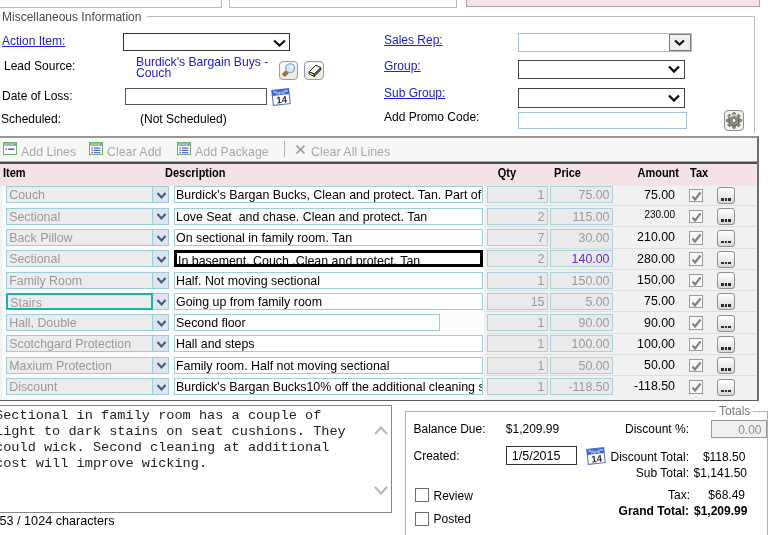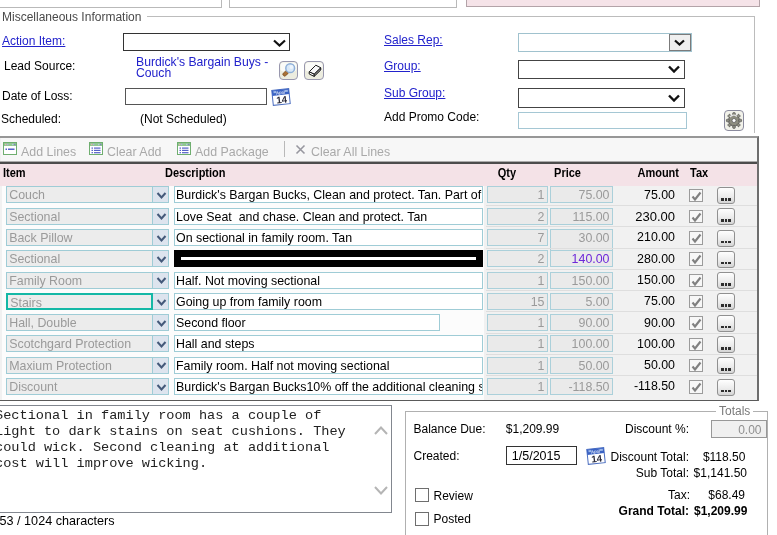--- a/index.html
+++ b/index.html
@@ -167,21 +167,21 @@
     <i style="left:10.6px"></i>
   </div>
 <div class="gridrow" style="left:5.7px;top:207.6px;width:147.6px;height:17.2px;border:1px solid #9fccd6;background:#ececec;color:#9a9a9a;padding:1px 0 0 2.5px;overflow:hidden;white-space:nowrap">Sectional</div>
 <div class="gridrow" style="left:153.3px;top:207.6px;width:15.5px;height:17.2px;border:1px solid #9fccd6;border-left:none;background:#dde4ee"></div>
 <svg class="abs" style="left:156.2px;top:213.39000000000001px" width="11" height="7" viewBox="0 0 11 7">
     <path d="M1.5 1 L5.5 5.5 L9.5 1" fill="none" stroke="#44597a" stroke-width="2"></path>
   </svg>
 <div class="gridrow" style="left:173.5px;top:207.6px;width:309.7px;height:17.2px;border:1px solid #9fccd6;background:#fff;color:#000;padding:1px 0 0 1.5px;overflow:hidden;white-space:nowrap">Love Seat&nbsp; and chase. Clean and protect. Tan</div>
 <div class="gridrow" style="left:486.5px;top:207.6px;width:61px;height:17.2px;border:1px solid #abd0da;background:#eaeaea;color:#9a9a9a;padding:1px 2px 0 0;text-align:right;box-sizing:border-box">2</div>
 <div class="gridrow" style="left:549.5px;top:207.6px;width:63px;height:17.2px;border:1px solid #abd0da;background:#eaeaea;color:#9a9a9a;padding:1px 2px 0 0;text-align:right;box-sizing:border-box">115.00</div>
-<div class="abs" style="left:615px;top:209.1px;width:60px;text-align:right;font-size:13px">230.00</div>
+<div class="abs" style="left:615px;top:209.1px;width:60px;text-align:right;font-size:10px">230.00</div>
 <div class="cb" style="left:689px;top:209.8px"><svg width="13" height="13" viewBox="0 0 13 13">
       <path d="M2.5 6.5 L5 9.5 L10.5 2.5" fill="none" stroke="#808080" stroke-width="2.1"></path>
     </svg></div>
 <div class="dots" style="left:716.5px;top:208.3px">
     <i style="left:3.8px"></i>
     <i style="left:7.2px"></i>
     <i style="left:10.6px"></i>
   </div>
 <div class="gridrow" style="left:5.7px;top:228.9px;width:147.6px;height:17.2px;border:1px solid #9fccd6;background:#ececec;color:#9a9a9a;padding:1px 0 0 2.5px;overflow:hidden;white-space:nowrap">Back Pillow</div>
 <div class="gridrow" style="left:153.3px;top:228.9px;width:15.5px;height:17.2px;border:1px solid #9fccd6;border-left:none;background:#dde4ee"></div>
@@ -198,21 +198,21 @@
 <div class="dots" style="left:716.5px;top:229.6px">
     <i style="left:3.8px"></i>
     <i style="left:7.2px"></i>
     <i style="left:10.6px"></i>
   </div>
 <div class="gridrow" style="left:5.7px;top:250.2px;width:147.6px;height:17.2px;border:1px solid #9fccd6;background:#ececec;color:#9a9a9a;padding:1px 0 0 2.5px;overflow:hidden;white-space:nowrap">Sectional</div>
 <div class="gridrow" style="left:153.3px;top:250.2px;width:15.5px;height:17.2px;border:1px solid #9fccd6;border-left:none;background:#dde4ee"></div>
 <svg class="abs" style="left:156.2px;top:255.97000000000003px" width="11" height="7" viewBox="0 0 11 7">
     <path d="M1.5 1 L5.5 5.5 L9.5 1" fill="none" stroke="#44597a" stroke-width="2"></path>
   </svg>
-<div class="gridrow" style="left:173.5px;top:250.2px;width:309.7px;height:17.2px;border:7px solid #000000;background:#fff;color:#000;padding:1px 0 0 1.5px;overflow:hidden;white-space:nowrap">In basement. Couch .Clean and protect. Tan</div>
+<div class="gridrow" style="left:173.5px;top:250.2px;width:309.7px;height:17.2px;border:3px solid #000000;background:#fff;color:#000;padding:1px 0 0 1.5px;overflow:hidden;white-space:nowrap">In basement. Couch .Clean and protect. Tan</div>
 <div class="gridrow" style="left:486.5px;top:250.2px;width:61px;height:17.2px;border:1px solid #abd0da;background:#eaeaea;color:#9a9a9a;padding:1px 2px 0 0;text-align:right;box-sizing:border-box">2</div>
 <div class="gridrow" style="left:549.5px;top:250.2px;width:63px;height:17.2px;border:1px solid #abd0da;background:#eaeaea;color:#6d28d9;padding:1px 2px 0 0;text-align:right;box-sizing:border-box">140.00</div>
 <div class="abs" style="left:615px;top:251.7px;width:60px;text-align:right;font-size:12.4px">280.00</div>
 <div class="cb" style="left:689px;top:252.4px"><svg width="13" height="13" viewBox="0 0 13 13">
       <path d="M2.5 6.5 L5 9.5 L10.5 2.5" fill="none" stroke="#808080" stroke-width="2.1"></path>
     </svg></div>
 <div class="dots" style="left:716.5px;top:250.9px">
     <i style="left:3.8px"></i>
     <i style="left:7.2px"></i>
     <i style="left:10.6px"></i>

